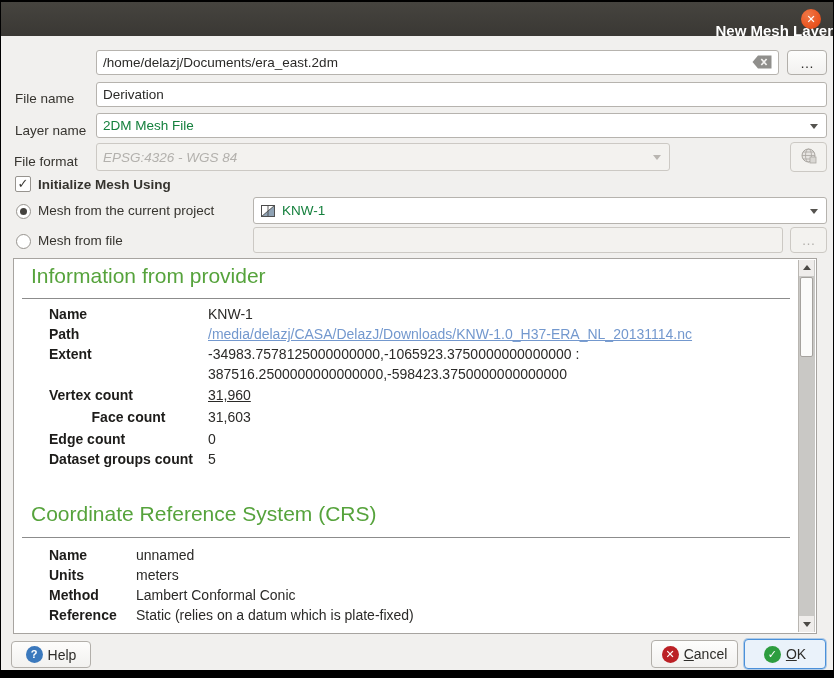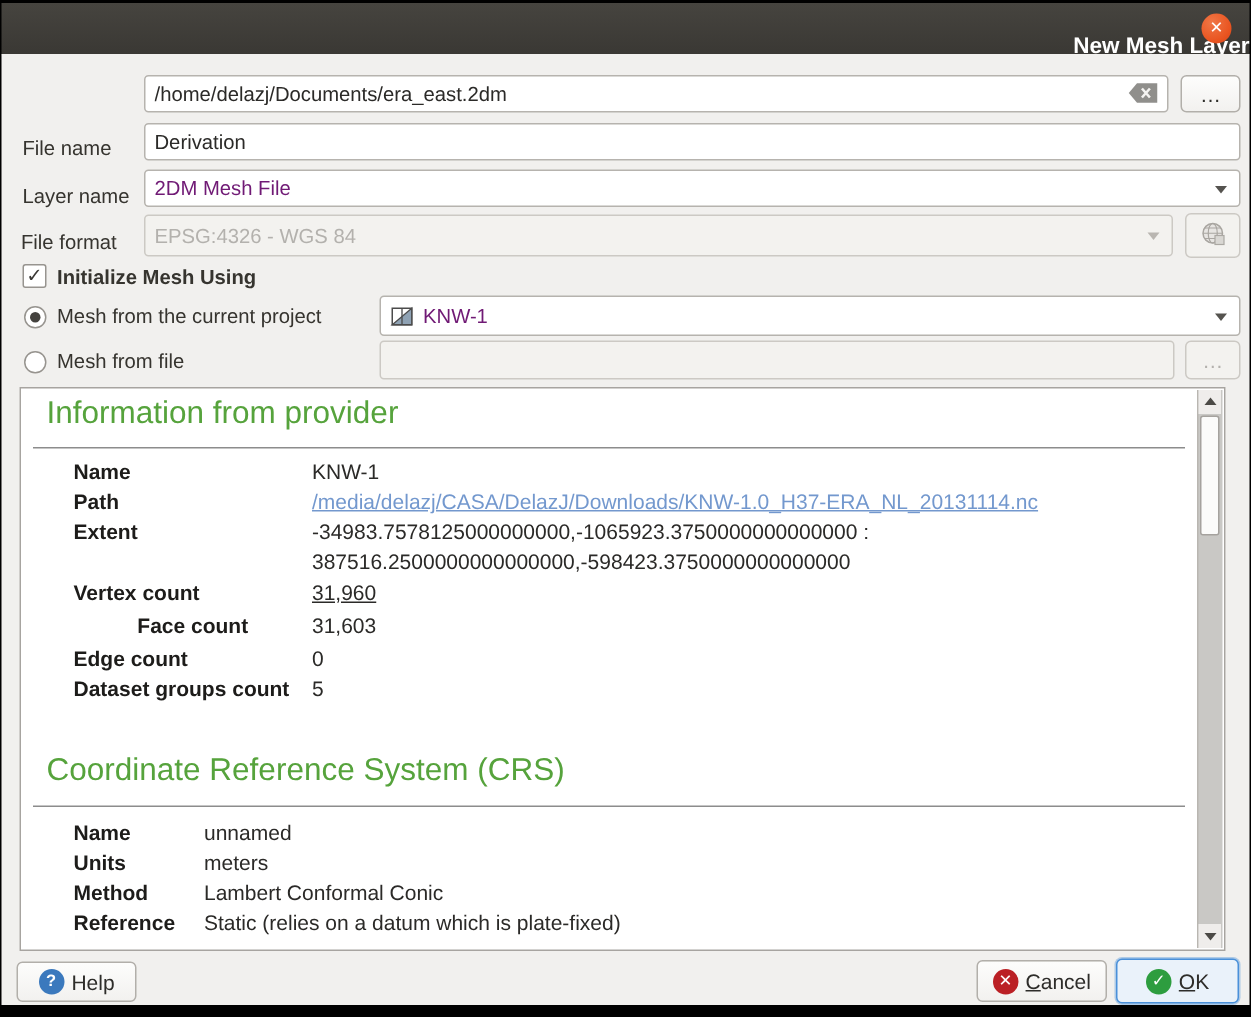--- a/index.html
+++ b/index.html
@@ -17,21 +17,21 @@
   .blbl{font-weight:bold;}
   .tinput{position:absolute;box-sizing:border-box;background:#fff;border:1px solid #b6b3ae;
        border-radius:3px;font-size:13.5px;color:#2b2a28;padding:0 6px;
        font-family:"Liberation Sans","DejaVu Sans",sans-serif;}
   .tinput:disabled{background:#f3f2ef;border-color:#ccc9c4;color:#b3b1ad;}
   .btn{position:absolute;box-sizing:border-box;display:flex;align-items:center;justify-content:center;
        gap:5px;background:linear-gradient(#fdfdfc,#f2f1ef);border:1px solid #b2afaa;border-radius:4px;
        font-size:14px;color:#2e2d2a;cursor:pointer;}
   .btn.disabled{color:#b3b1ad;background:#f3f2ef;border-color:#ccc9c4;cursor:default;}
   .combo{position:absolute;box-sizing:border-box;background:#fff;border:1px solid #b6b3ae;border-radius:3px;
-       display:flex;align-items:center;font-size:13.5px;color:#701a75;padding:0 6px;cursor:pointer;}
+       display:flex;align-items:center;font-size:13.5px;color:#15803d;padding:0 6px;cursor:pointer;}
   .combo .arrow{position:absolute;right:8px;top:50%;margin-top:-2px;width:0;height:0;
        border-left:4px solid transparent;border-right:4px solid transparent;border-top:5px solid #55534f;}
   .combo.disabled{background:#f3f2ef;border-color:#ccc9c4;color:#b3b1ad;cursor:default;}
   .combo.disabled .arrow{border-top-color:#b9b6b1;}
   .checkbox{position:absolute;width:16px;height:16px;box-sizing:border-box;background:#fff;
        border:1px solid #97948f;border-radius:2px;text-align:center;line-height:14px;
        font-size:13px;color:#3a3835;cursor:pointer;}
   .radio{position:absolute;width:15px;height:15px;box-sizing:border-box;background:#fff;
        border:1px solid #97948f;border-radius:50%;cursor:pointer;}
   .radio .dot{position:absolute;left:3px;top:3px;width:7px;height:7px;border-radius:50%;background:#44423e;}
@@ -81,21 +81,21 @@
 
     <div class="lbl" style="left:14px;top:87px;">Layer name</div>
     <input class="tinput" style="left: 95px; top: 46px; width: 731px; height: 25px;" value="Derivation">
 
     <div class="lbl" style="left:13px;top:118px;">File format</div>
     <div class="combo" style="left:95px;top:77px;width:731px;height:25px;">
       <span>2DM Mesh File</span>
       <span class="arrow"></span>
     </div>
 
-    <div class="combo disabled" style="left:95px;top:107px;width:686px;height:28px;">
+    <div class="combo disabled" style="left:95px;top:107px;width:574px;height:28px;font-style:italic;">
       <span>EPSG:4326 - WGS 84</span>
       <span class="arrow"></span>
     </div>
     <div class="btn disabled" style="left:789px;top:106px;width:37px;height:30px;">
       <span>
         <svg width="18" height="18" viewBox="0 0 18 18">
           <circle cx="8.5" cy="8.5" r="6.5" fill="#e7e5e2" stroke="#a9a6a1" stroke-width="1"></circle>
           <ellipse cx="8.5" cy="8.5" rx="3" ry="6.5" fill="none" stroke="#a9a6a1" stroke-width="0.8"></ellipse>
           <path d="M2 8.5 H15 M3 5 H14 M3 12 H14" stroke="#a9a6a1" stroke-width="0.8" fill="none"></path>
           <rect x="10" y="10" width="6" height="6" fill="#d9d7d3" stroke="#aba8a3" stroke-width="0.8"></rect>

